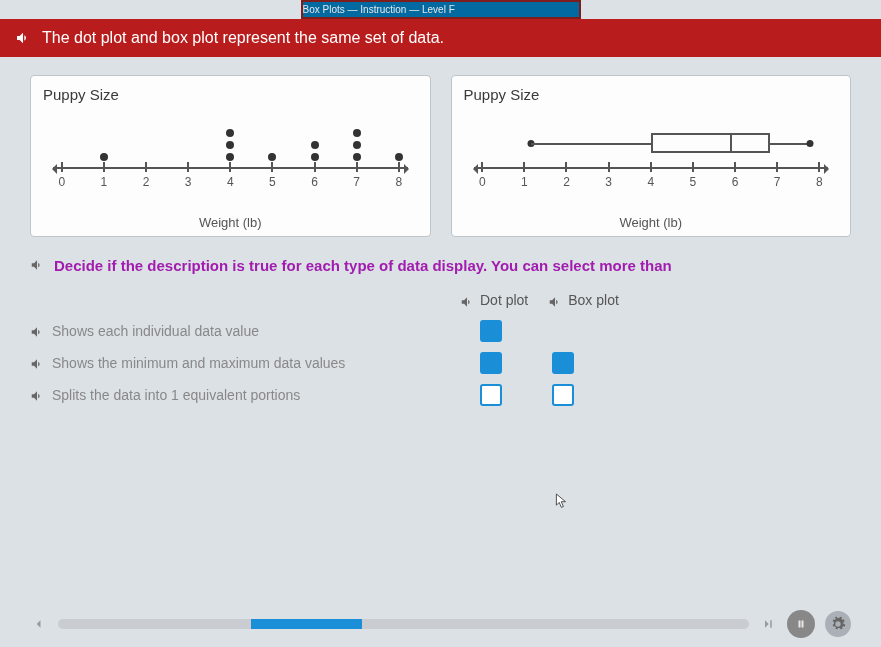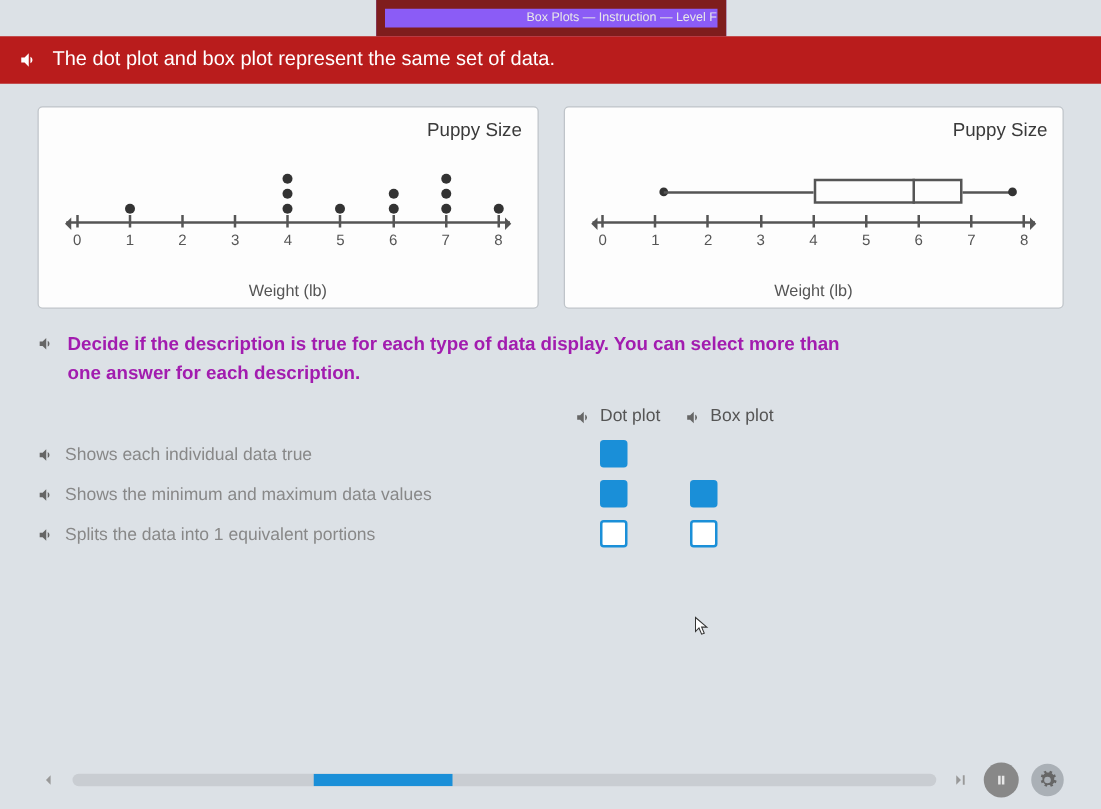--- a/index.html
+++ b/index.html
@@ -5,26 +5,26 @@
   * { box-sizing: border-box; margin: 0; padding: 0; }
   body {
     font-family: Arial, sans-serif;
     background: #dce1e6;
     width: 881px;
     height: 647px;
     overflow: hidden;
     position: relative;
   }
   .top-crumb {
-    background: #8b5cf6;
+    background: #0369a1;
     color: #e8e8e8;
     font-size: 10px;
-    text-align: right;
+    text-align: left;
     padding: 2px 0;
-    border: 7px solid #7f1d1d;
+    border: 2px solid #7f1d1d;
     width: 280px;
     margin: 0 auto;
   }
   .header-bar {
     background: #b91c1c;
     color: #fff;
     padding: 10px 14px;
     font-size: 16px;
     display: flex;
     align-items: center;
@@ -44,21 +44,21 @@
     padding: 18px 30px 8px 30px;
   }
   .plot-card {
     background: #fdfdfd;
     border: 1px solid #bfc4c9;
     border-radius: 4px;
     padding: 10px 12px 6px 12px;
     flex: 1;
   }
   .plot-title {
-    text-align: right;
+    text-align: left;
     font-size: 15px;
     color: #3a3a3a;
     margin-bottom: 6px;
   }
   .dotplot-area { height: 90px; position: relative; }
   .axis-line {
     position: absolute;
     left: 10px; right: 10px;
     border-top: 2px solid #555;
     top: 58px;
@@ -339,21 +339,20 @@
 
 <div class="question-block">
   <div class="question-text">
     <span class="audio-small">
       <svg viewBox="0 0 24 24">
           <path d="M3 9v6h4l5 5V4L7 9H3zm13.5 3a4.5 4.5 0 0 0-2.5-4v8a4.5 4.5 0 0 0 2.5-4z"></path>
         </svg>
     </span>
     <div>
       <div class="bold-q">Decide if the description is true for each type of data display. You can select more than</div>
-      <div class="bold-q">one answer for each description.</div>
     </div>
   </div>
 
   <div class="answer-grid">
     <div class="col-headers">
       <div class="col-head">
         <span class="audio-small">
             <svg viewBox="0 0 24 24">
               <path d="M3 9v6h4l5 5V4L7 9H3zm13.5 3a4.5 4.5 0 0 0-2.5-4v8a4.5 4.5 0 0 0 2.5-4z"></path>
             </svg>
@@ -370,21 +369,21 @@
       </div>
     </div>
 
     <div class="answer-row">
       <div class="row-label">
         <span class="audio-small">
             <svg viewBox="0 0 24 24">
               <path d="M3 9v6h4l5 5V4L7 9H3zm13.5 3a4.5 4.5 0 0 0-2.5-4v8a4.5 4.5 0 0 0 2.5-4z"></path>
             </svg>
           </span>
-        <span>Shows each individual data true</span>
+        <span>Shows each individual data value</span>
       </div>
       <div class="checks">
         <div class="checkbox checked"></div>
       </div>
     </div>
 
     <div class="answer-row">
       <div class="row-label">
         <span class="audio-small">
             <svg viewBox="0 0 24 24">

